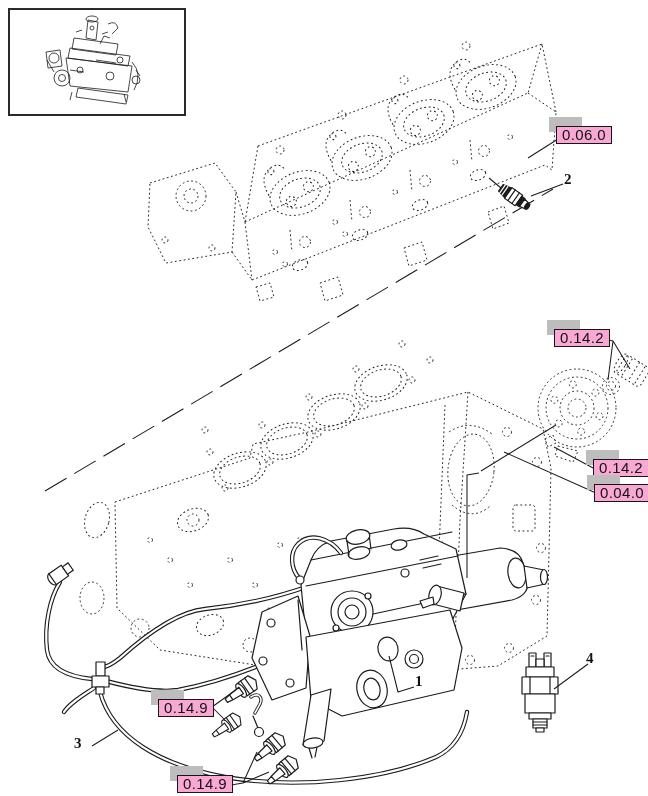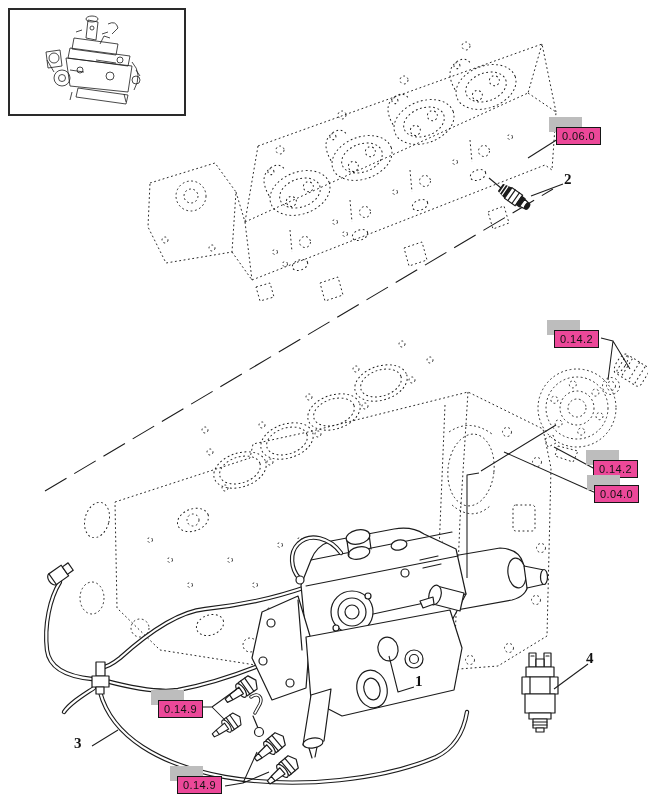--- a/index.html
+++ b/index.html
@@ -12,22 +12,22 @@
   .sl{stroke:#1c1c1c;stroke-width:1.2;stroke-linejoin:round;stroke-linecap:round;}
   .ld{fill:none;stroke:#1c1c1c;stroke-width:1.05;stroke-linejoin:round;}
   .po{fill:none;stroke:#1c1c1c;stroke-width:4.4;stroke-linecap:round;}
   .pi{fill:none;stroke:#fff;stroke-width:2.2;stroke-linecap:round;}
   .poS{fill:none;stroke:#1c1c1c;stroke-width:3.4;stroke-linecap:round;}
   .piS{fill:none;stroke:#fff;stroke-width:1.6;stroke-linecap:round;}
   .cl{fill:none;stroke:#1c1c1c;stroke-width:1.1;stroke-dasharray:25 9;}
   
   .ref{position:absolute;}
   .ref .sh{position:absolute;left:-7px;top:-9px;width:33px;height:15px;background:#bdbdbd;}
-  .ref .bx{position:relative;display:inline-block;border:1.5px solid #161616;background:#ec4899;
-           padding:0 5px;font-size:11px;line-height:16px;color:#111;letter-spacing:.4px;}
+  .ref .bx{position:relative;display:inline-block;border:1.5px solid #161616;background:#f9a8d4;
+           padding:0 5px;font-size:15px;line-height:16px;color:#111;letter-spacing:.4px;}
   
   .pn{position:absolute;font-family:"Liberation Serif",serif;font-size:15px;font-weight:600;color:#111;}
 </style>
 </head>
 <body>
 
 <div class="stage">
 <svg width="648" height="796" viewBox="0 0 648 796">
 
   <g>

